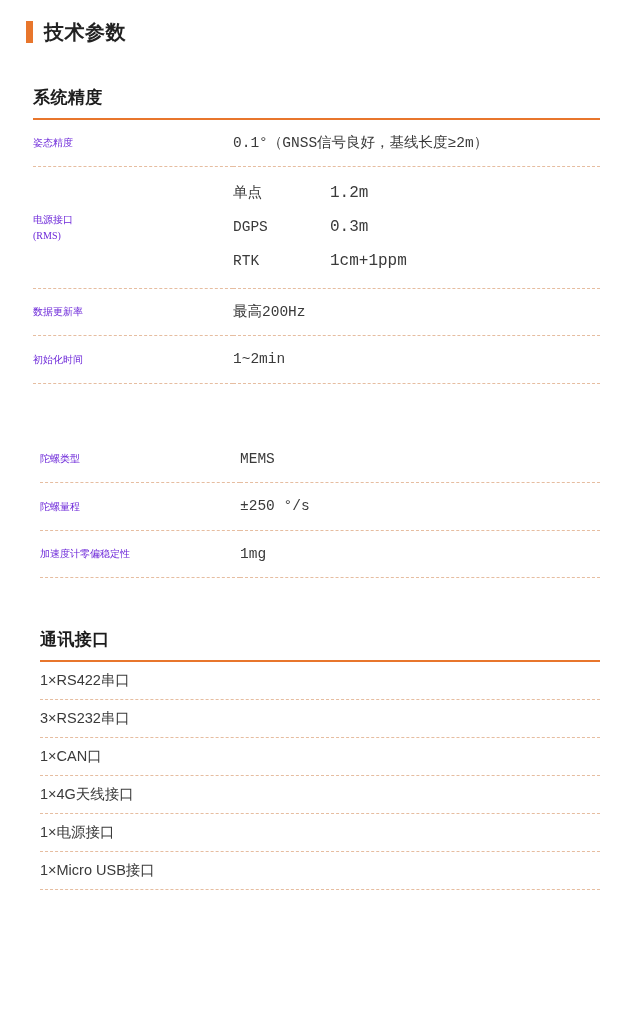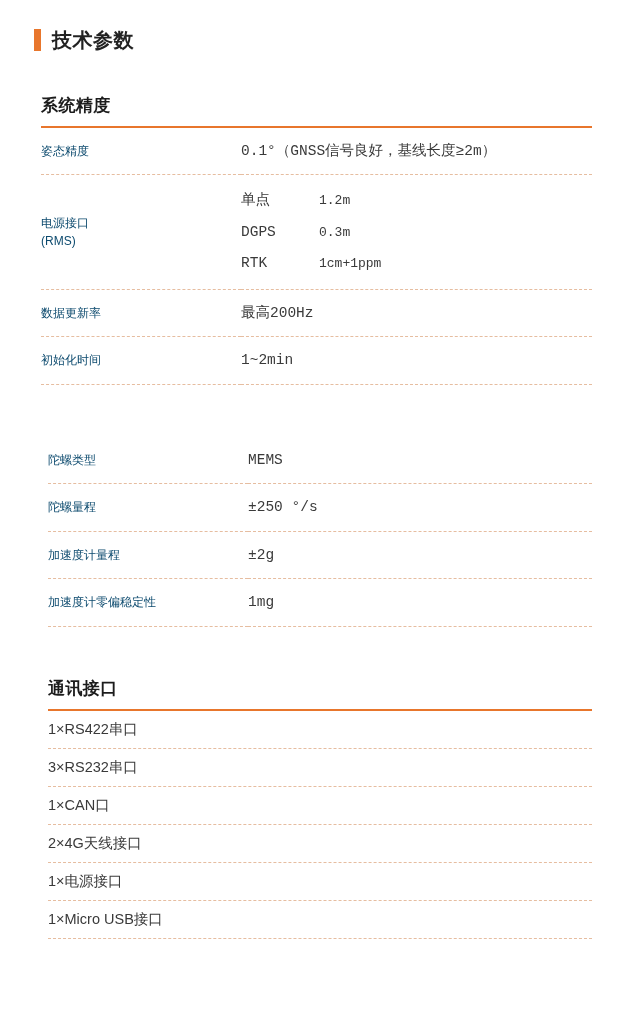--- a/index.html
+++ b/index.html
@@ -12,21 +12,21 @@
     height: 1029px;
     font-family: "Liberation Sans", "DejaVu Sans", sans-serif;
     color: #333333;
     position: relative;
     overflow: hidden;
   }
   .page {
     width: 640px;
     height: 1029px;
     box-sizing: border-box;
-    padding: 8px;
+    padding: 0;
     position: relative;
   }
 
   
   .page-title-row {
     display: flex;
     align-items: center;
     padding: 12px 0 0 26px;
     height: 40px;
   }
@@ -65,56 +65,58 @@
     width: 100%;
     border-collapse: collapse;
   }
   .spec-row {
     border-bottom: 1px dashed #e6bda0;
   }
   .spec-row:last-child {
     border-bottom: 1px dashed #e6bda0;
   }
   .spec-label {
-    font-size: 12px;
-    color: #0c4a6e;
+    font-size: 10px;
+    color: #6d28d9;
     padding: 12px 0 12px 0;
     vertical-align: middle;
     white-space: pre-line;
     width: 200px;
     line-height: 1.55;
+    font-family: Liberation Serif, serif;
   }
   .spec-value {
     font-size: 14.5px;
     color: #3a3a3a;
     padding: 12px 0 12px 0;
     vertical-align: middle;
     line-height: 1.55;
     font-family: Liberation Mono, monospace;
   }
   .spec-label.tall, .spec-value.tall {
     padding-top: 14px;
     padding-bottom: 14px;
   }
 
   
   .subrow {
     display: flex;
     align-items: baseline;
     margin-bottom: 9px;
+    gap: 19px;
   }
   .subrow:last-child { margin-bottom: 0; }
   .subrow .sub-key {
     width: 78px;
     flex: 0 0 78px;
     font-size: 14.5px;
     color: #3a3a3a;
   }
   .subrow .sub-val {
-    font-size: 13px;
+    font-size: 16px;
     color: #3a3a3a;
   }
 
   
   .iface-row {
     display: flex;
     align-items: center;
     border-bottom: 1px dashed #e6bda0;
     padding: 9px 0 9px 0;
     font-size: 14.5px;
@@ -184,24 +186,20 @@
       <tbody>
         <tr class="spec-row">
           <td class="spec-label imu-label">陀螺类型</td>
           <td class="spec-value">MEMS</td>
         </tr>
         <tr class="spec-row">
           <td class="spec-label imu-label">陀螺量程</td>
           <td class="spec-value">±250 °/s</td>
         </tr>
         <tr class="spec-row">
-          <td class="spec-label imu-label">加速度计量程</td>
-          <td class="spec-value">±2g</td>
-        </tr>
-        <tr class="spec-row">
           <td class="spec-label imu-label">加速度计零偏稳定性</td>
           <td class="spec-value">1mg</td>
         </tr>
       </tbody>
     </table>
   </div>
 
   <div class="section sec-gap-3">
     <div class="section-heading">通讯接口</div>
     <div>
@@ -211,21 +209,21 @@
       </div>
       <div class="iface-row">
         <span class="iface-name">3×RS232串口</span>
         <span class="iface-note"></span>
       </div>
       <div class="iface-row">
         <span class="iface-name">1×CAN口</span>
         <span class="iface-note"></span>
       </div>
       <div class="iface-row">
-        <span class="iface-name">2×4G天线接口</span>
+        <span class="iface-name">1×4G天线接口</span>
         <span class="iface-note"></span>
       </div>
       <div class="iface-row">
         <span class="iface-name">1×电源接口</span>
         <span class="iface-note"></span>
       </div>
       <div class="iface-row">
         <span class="iface-name">1×Micro USB接口</span>
         <span class="iface-note"></span>
       </div>

